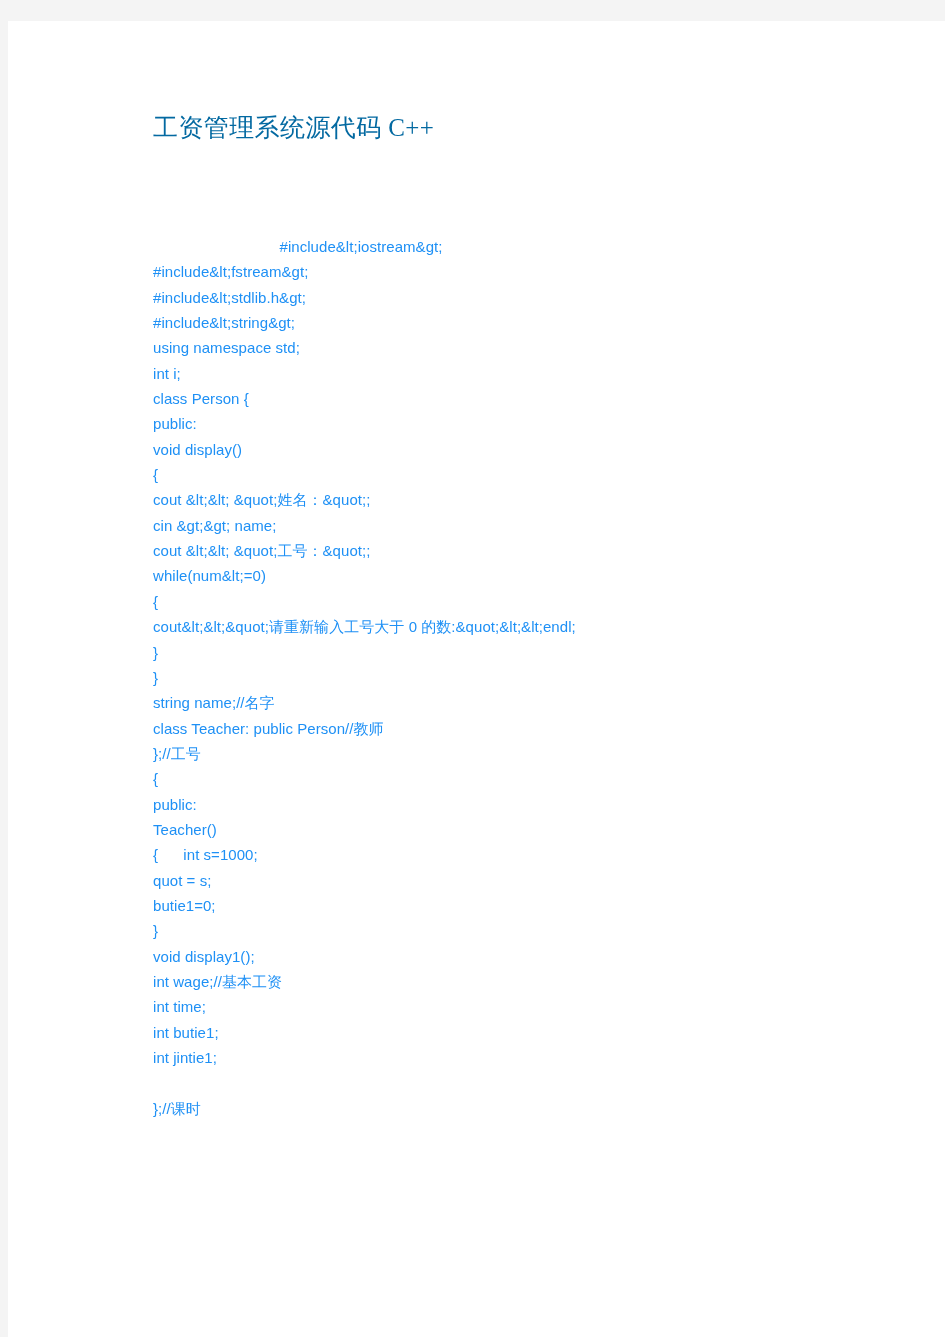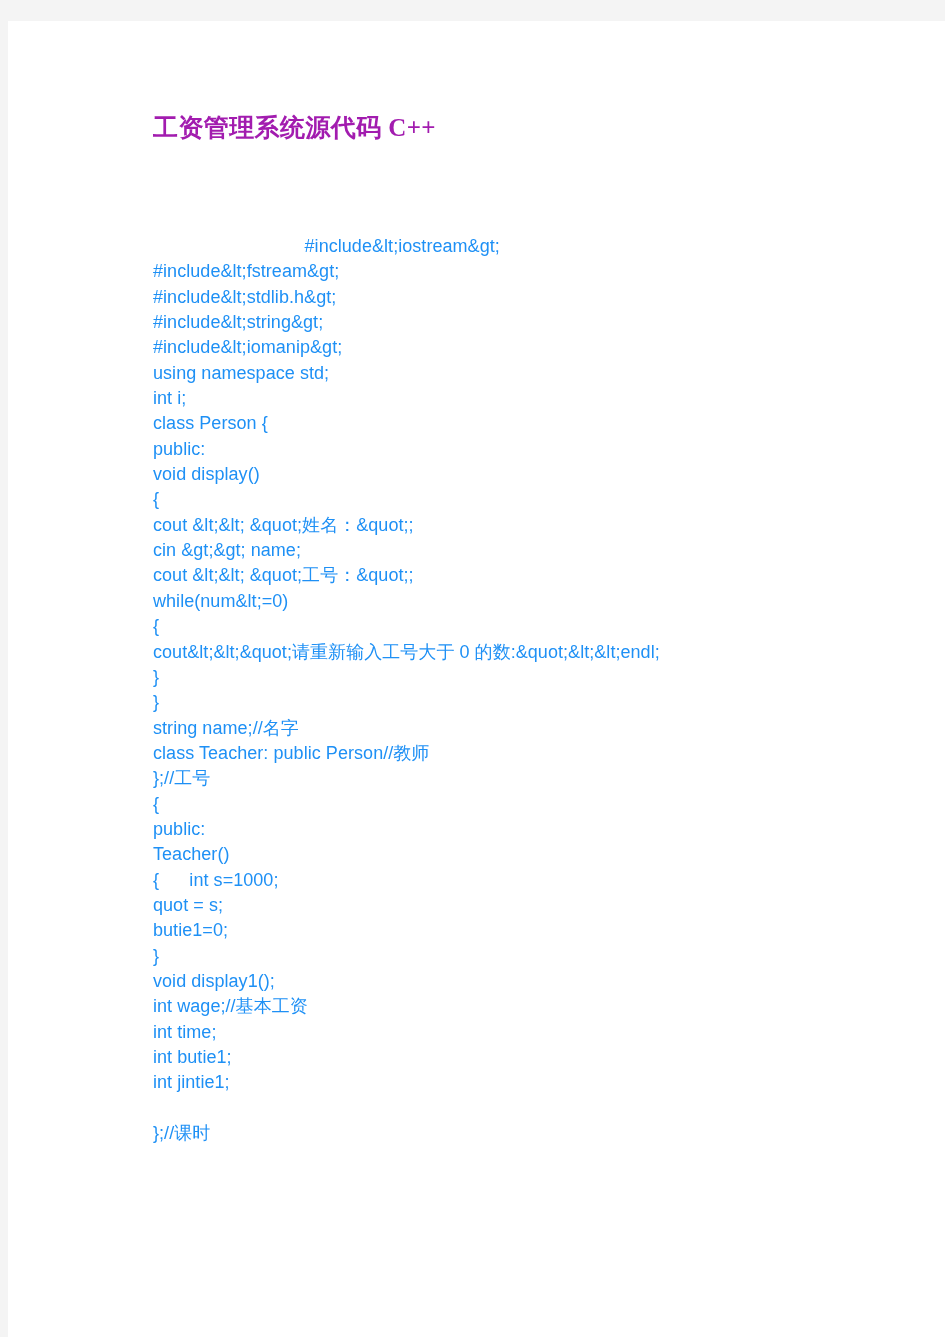--- a/index.html
+++ b/index.html
@@ -30,34 +30,34 @@
     width: 790px;
   }
   .doc-title {
     margin: 0;
     padding: 0;
     position: absolute;
     left: 8px;
     top: 90px;
     font-family: "Liberation Serif", "DejaVu Serif", serif;
     font-size: 25px;
-    font-weight: bold;
-    color: #a21caf;
+    font-weight: normal;
+    color: #0369a1;
     letter-spacing: 0.4px;
     white-space: nowrap;
   }
   #code-block {
     position: absolute;
     left: 8px;
     top: 213px;
     width: 782px;
   }
   .code-line {
     font-family: "Liberation Sans", sans-serif;
-    font-size: 18px;
+    font-size: 15px;
     line-height: 25.35px;
     color: #1e90f5;
     white-space: pre;
     letter-spacing: 0.05px;
     min-height: 25.35px;
   }
   .code-line.blank {
     color: transparent;
   }
 </style>
@@ -67,21 +67,20 @@
 <div id="page-wrap">
   <div id="doc-body">
 
     <h1 class="doc-title">工资管理系统源代码 C++</h1>
 
     <div id="code-block">
         <div class="code-line">                              #include&amp;lt;iostream&amp;gt;</div>
         <div class="code-line">#include&amp;lt;fstream&amp;gt;</div>
         <div class="code-line">#include&amp;lt;stdlib.h&amp;gt;</div>
         <div class="code-line">#include&amp;lt;string&amp;gt;</div>
-        <div class="code-line">#include&amp;lt;iomanip&amp;gt;</div>
         <div class="code-line">using namespace std;</div>
         <div class="code-line">int i;</div>
         <div class="code-line">class Person {</div>
         <div class="code-line">public:</div>
         <div class="code-line">void display()</div>
         <div class="code-line">{</div>
         <div class="code-line">cout &amp;lt;&amp;lt; &amp;quot;姓名：&amp;quot;;</div>
         <div class="code-line">cin &amp;gt;&amp;gt; name;</div>
         <div class="code-line">cout &amp;lt;&amp;lt; &amp;quot;工号：&amp;quot;;</div>
         <div class="code-line">while(num&amp;lt;=0)</div>

